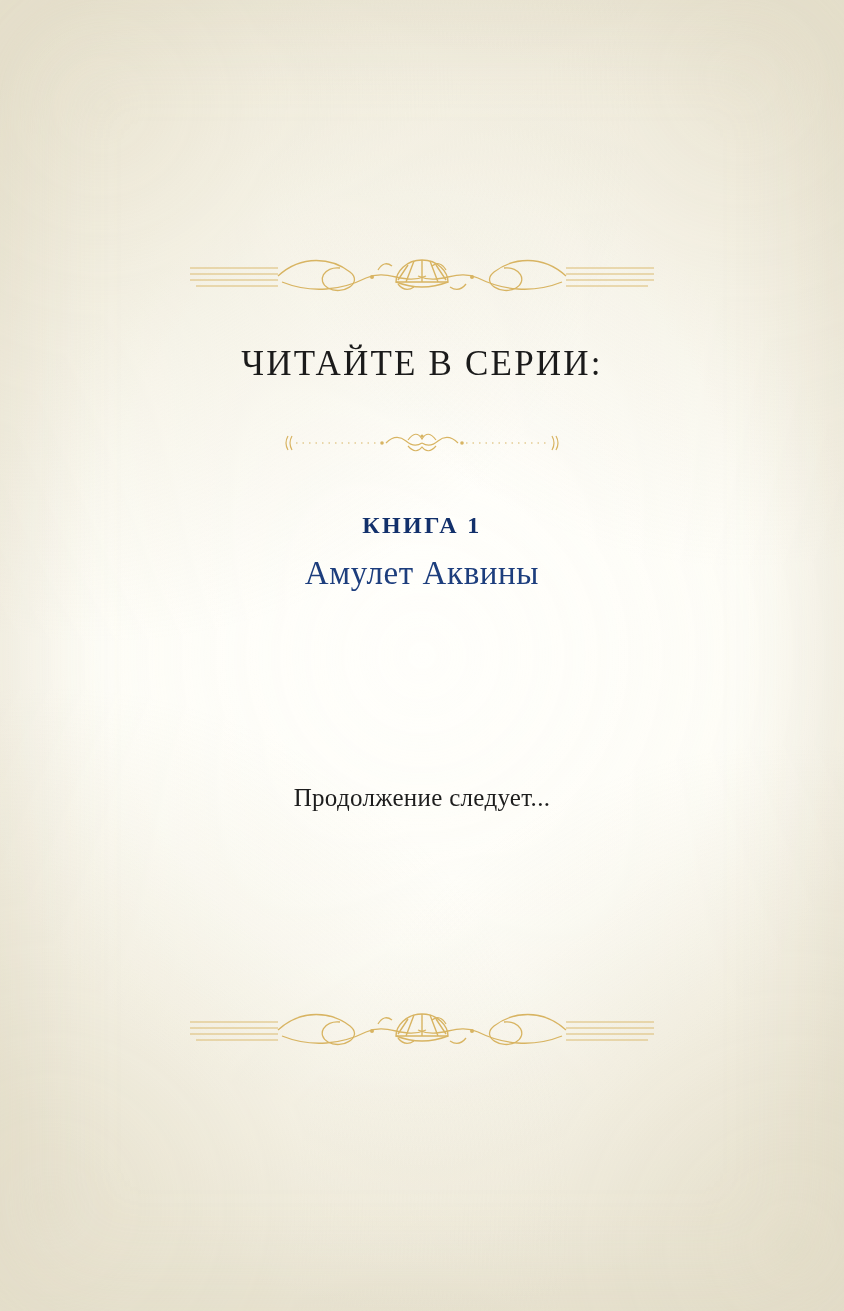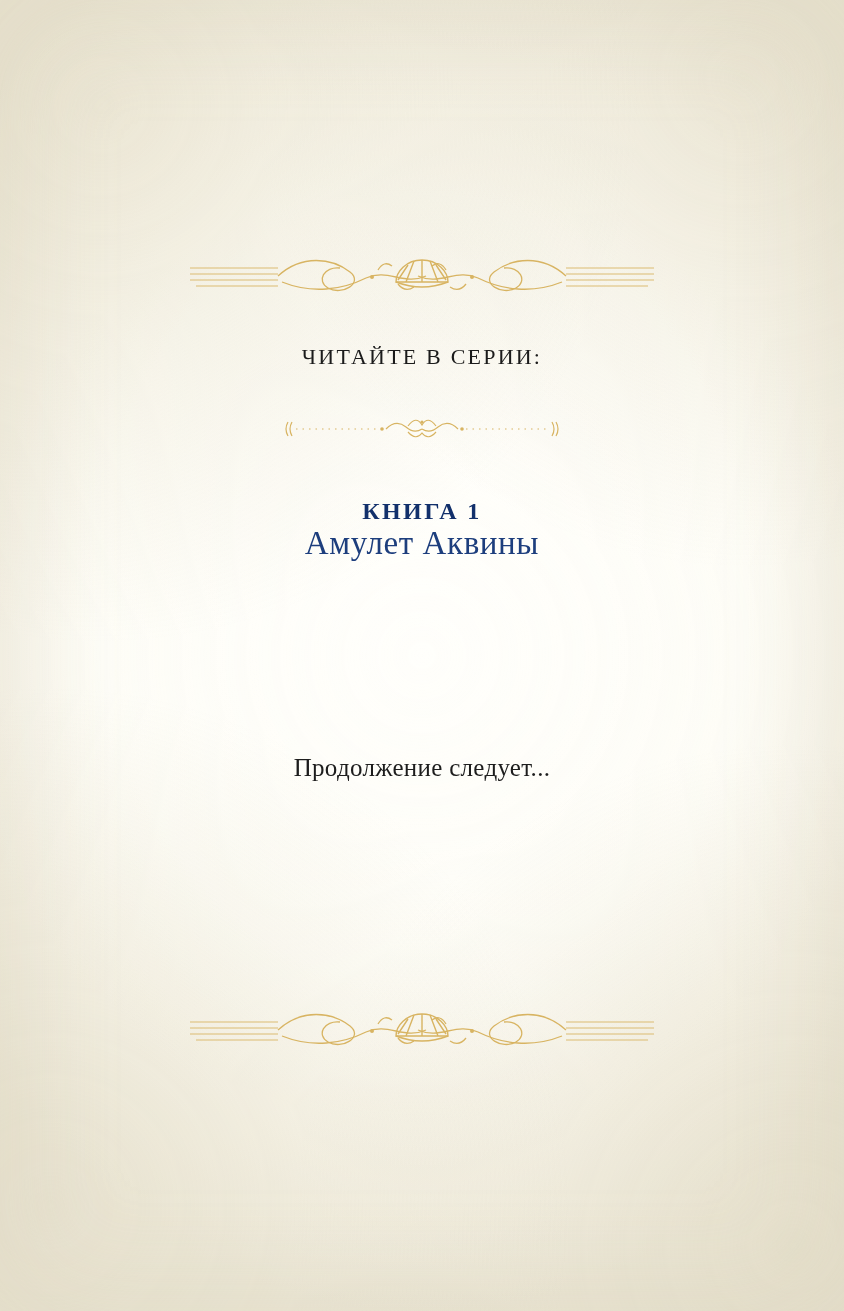--- a/index.html
+++ b/index.html
@@ -66,21 +66,21 @@
     position: absolute;
     left: 50%;
     transform: translateX(-50%);
     top: 1000px;
     line-height: 0;
   }
 
   .series-heading {
     margin-top: 38px;
     font-family: "Liberation Serif", serif;
-    font-size: 22px;
+    font-size: 35px;
     letter-spacing: 2.2px;
     color: #1b1b1b;
     text-transform: uppercase;
     font-weight: 400;
     white-space: nowrap;
   }
 
   .divider-small {
     margin-top: 42px;
     line-height: 0;
@@ -90,20 +90,21 @@
     margin-top: 52px;
     font-family: "Liberation Serif", serif;
     font-size: 24px;
     font-weight: 700;
     letter-spacing: 2.4px;
     color: #12306b;
     text-transform: uppercase;
   }
 
   .book-title {
+    margin-top: 16px;
     font-family: "Liberation Serif", serif;
     font-size: 33px;
     font-weight: 400;
     color: #1d3e7d;
     letter-spacing: 0.6px;
   }
 
   .to-be-continued {
     margin-top: 192px;
     font-family: "Liberation Serif", serif;

